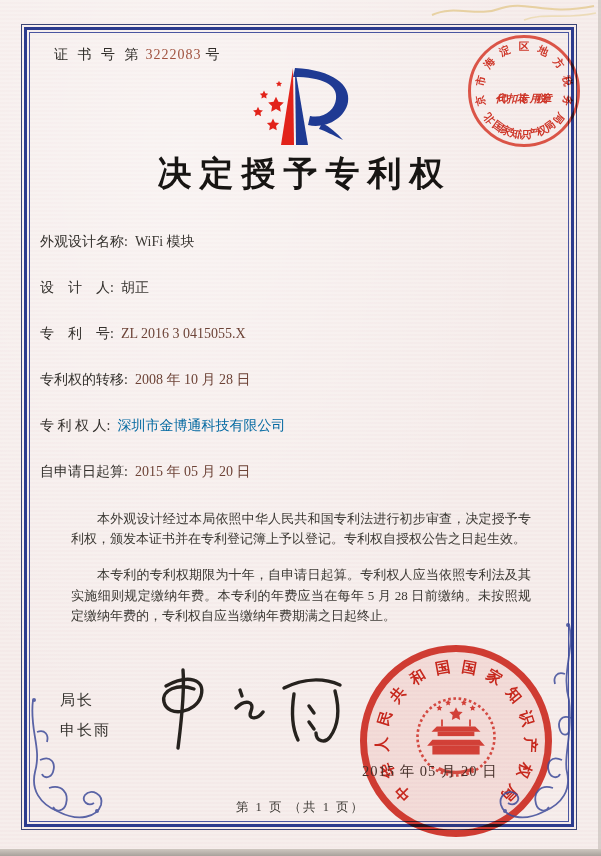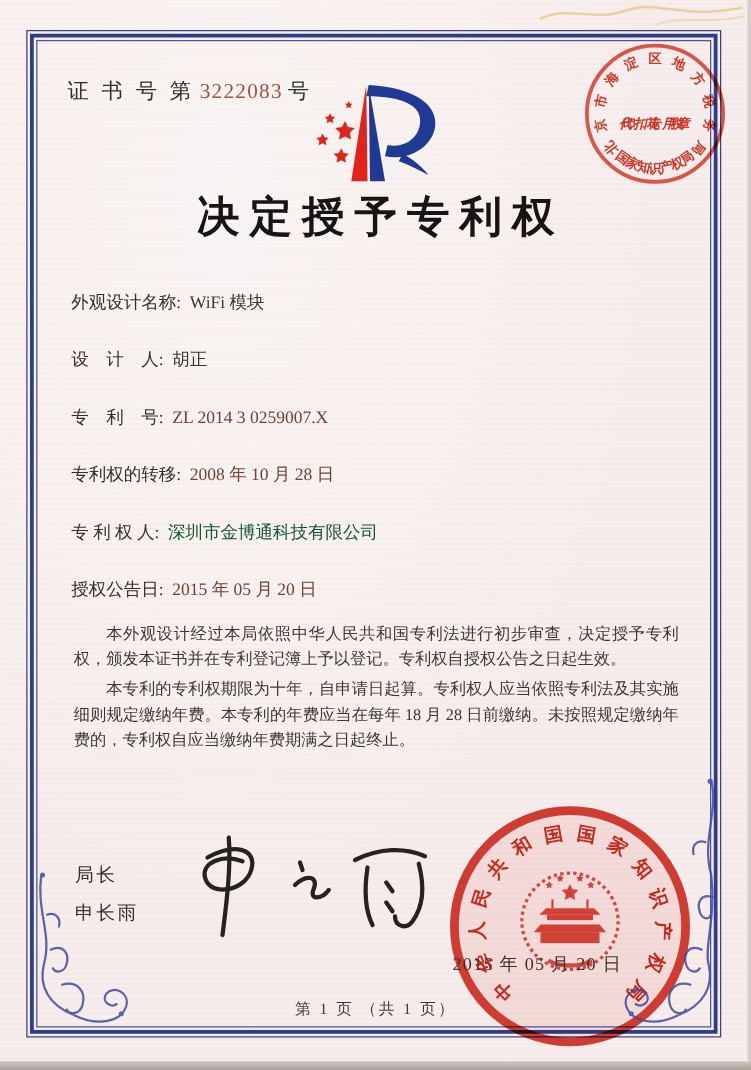--- a/index.html
+++ b/index.html
@@ -13,37 +13,37 @@
     color:#33302c;
   }
   .scan-edge-bottom{position:absolute;left:0;right:0;bottom:0;height:7px;background:linear-gradient(#cfc8c1,#a8a19b);}
   .scan-edge-right{position:absolute;right:0;top:0;bottom:0;width:3px;background:rgba(190,183,176,.55);}
 
   
   .frame{position:absolute;left:21px;top:24px;width:554px;height:804px;border:1px solid #3a4576;}
   .frame-mid{position:absolute;inset:2px;border:3px solid #2c3c8e;}
   .frame-inner{position:absolute;inset:2px;border:1px solid #4a55a0;}
 
-  .cert-no{position:absolute;left:54px;top:61px;font-size:17px;letter-spacing:3px;color:#2f2c28;white-space:nowrap;}
+  .cert-no{position:absolute;left:54px;top:46px;font-size:14px;letter-spacing:3px;color:#2f2c28;white-space:nowrap;}
   .cert-no .num{color:#a0523f;letter-spacing:1px;padding:0 4px;}
 
   .logo{position:absolute;left:229px;top:52px;}
 
   .title{position:absolute;left:0;right:0;top:151px;text-align:center;
     font-size:34px;font-weight:700;letter-spacing:8px;text-indent:8px;color:#171513;}
 
-  .fields{position:absolute;left:57px;top:233px;width:480px;}
+  .fields{position:absolute;left:40px;top:233px;width:480px;}
   .field{height:20px;margin-bottom:26px;font-size:14px;white-space:nowrap;}
   .field .label{color:#33302c;}
   .field .value{margin-left:7px;color:#3a3733;}
   .field:nth-child(3) .value,.field:nth-child(4) .value,.field:nth-child(6) .value{color:#6d4337;}
-  .field:nth-child(5) .value{color:#14532d;}
+  .field:nth-child(5) .value{color:#0369a1;}
 
   .body-text{position:absolute;left:55px;top:493px;width:492px;}
-  .body-text p{margin:4px;font-size:13px;line-height:20.2px;text-indent:2em;text-align:justify;color:#3b3833;}
+  .body-text p{margin:16px;font-size:13px;line-height:20.2px;text-indent:2em;text-align:justify;color:#3b3833;}
 
   .signer-title{position:absolute;left:60px;top:691px;font-size:15px;letter-spacing:2px;}
   .signer-name{position:absolute;left:60px;top:721px;font-size:15px;letter-spacing:2px;}
   .signature{position:absolute;left:138px;top:666px;}
 
   
   .seal{mix-blend-mode:multiply;}
   .office-seal{position:absolute;left:356px;top:641px;width:200px;height:200px;}
   .office-seal .haze{position:absolute;inset:4px;border-radius:50%;
      background:radial-gradient(circle, rgba(233,120,108,.14) 0 70%, rgba(233,120,108,.05) 100%);}
@@ -108,36 +108,36 @@
 <div class="title">决定授予专利权</div>
 
 <div class="fields">
   <div class="field">
     <span class="label">外观设计名称:</span><span class="value">WiFi 模块</span>
   </div>
   <div class="field">
     <span class="label">设　计　人:</span><span class="value">胡正</span>
   </div>
   <div class="field">
-    <span class="label">专　利　号:</span><span class="value">ZL 2014 3 0259007.X</span>
+    <span class="label">专　利　号:</span><span class="value">ZL 2016 3 0415055.X</span>
   </div>
   <div class="field">
     <span class="label">专利权的转移:</span><span class="value">2008 年 10 月 28 日</span>
   </div>
   <div class="field">
     <span class="label">专 利 权 人:</span><span class="value">深圳市金博通科技有限公司</span>
   </div>
   <div class="field">
-    <span class="label">授权公告日:</span><span class="value">2015 年 05 月 20 日</span>
+    <span class="label">自申请日起算:</span><span class="value">2015 年 05 月 20 日</span>
   </div>
 </div>
 
 <div class="body-text">
   <p>本外观设计经过本局依照中华人民共和国专利法进行初步审查，决定授予专利权，颁发本证书并在专利登记簿上予以登记。专利权自授权公告之日起生效。</p>
-  <p>本专利的专利权期限为十年，自申请日起算。专利权人应当依照专利法及其实施细则规定缴纳年费。本专利的年费应当在每年 18 月 28 日前缴纳。未按照规定缴纳年费的，专利权自应当缴纳年费期满之日起终止。</p>
+  <p>本专利的专利权期限为十年，自申请日起算。专利权人应当依照专利法及其实施细则规定缴纳年费。本专利的年费应当在每年 5 月 28 日前缴纳。未按照规定缴纳年费的，专利权自应当缴纳年费期满之日起终止。</p>
 </div>
 
 <div class="signer-title">局长</div>
 <div class="signer-name">申长雨</div>
 <svg class="signature" width="210" height="88" viewBox="0 0 210 88">
   <g stroke="#26221e" stroke-width="3.4" fill="none" stroke-linecap="round" stroke-linejoin="round">
     <path d="M28,20 C50,8 68,13 63,30 C58,47 30,52 26,36 C23,24 40,17 56,23"></path>
     <path d="M45,4 C47,28 43,58 40,82"></path>
     <path d="M102,24 L104,30"></path>
     <path d="M98,42 C107,33 117,35 113,45 C109,55 120,53 125,46"></path>

